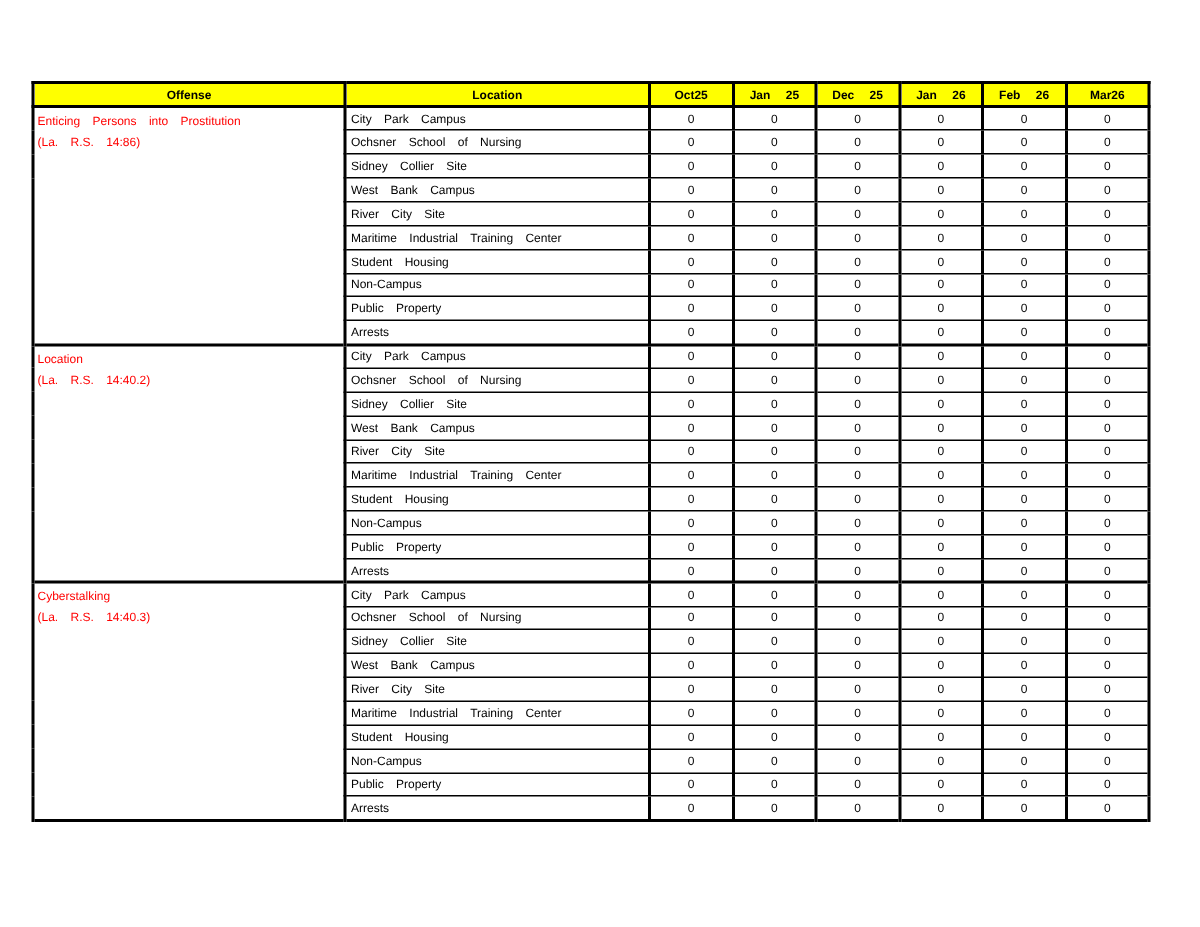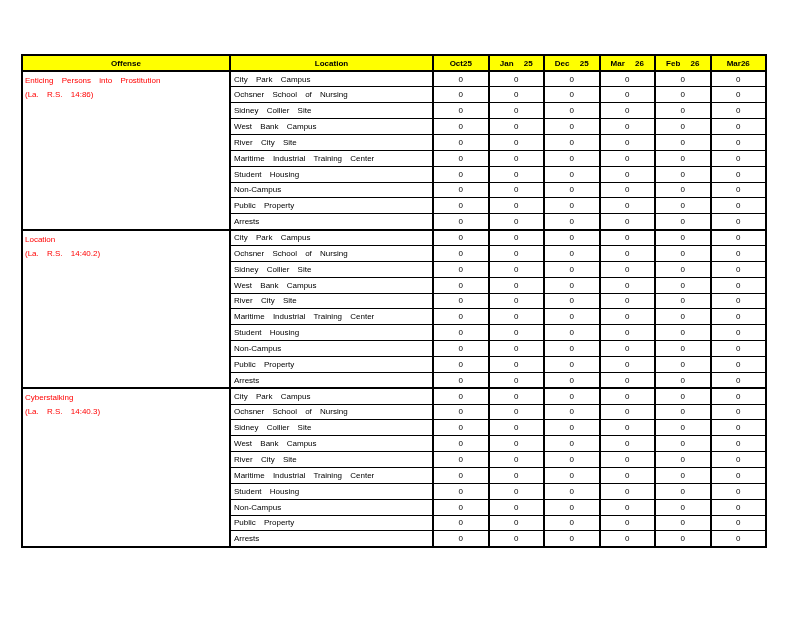--- a/index.html
+++ b/index.html
@@ -83,21 +83,21 @@
         <col class="c-month">
         <col class="c-month">
     </colgroup>
     <thead>
       <tr>
         <th>Offense</th>
         <th>Location</th>
         <th class="month-h">Oct25</th>
         <th class="month-h">Jan 25</th>
         <th class="month-h">Dec 25</th>
-        <th class="month-h">Mar 26</th>
+        <th class="month-h">Jan 26</th>
         <th class="month-h">Feb 26</th>
         <th class="month-h">Mar26</th>
       </tr>
     </thead>
     <tbody>
         <tr class="section-start">
           <td class="offense-cell" rowspan="10">
             <div>Enticing Persons into Prostitution</div>
             <div>(La. R.S. 14:86)</div>
           </td>

